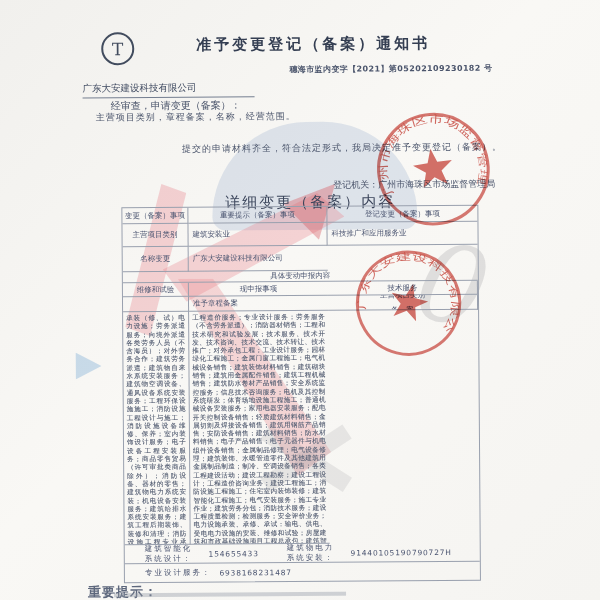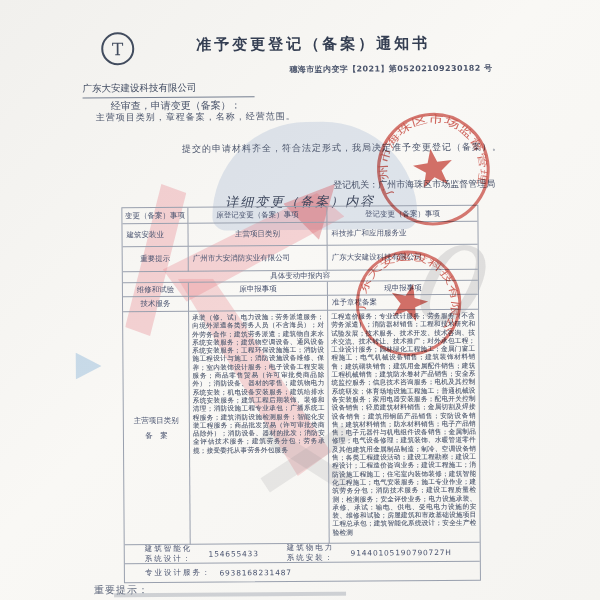--- a/index.html
+++ b/index.html
@@ -39,21 +39,21 @@
   .doc-title { left:150px; top:35px; width:330px; text-align:center; font-size:15px;
     font-weight:bold; letter-spacing:3px; color:#343e52; }
   .doc-number { left:291px; top:64px; font-size:8px; font-weight:bold; color:#4b556c; letter-spacing:0.4px; }
   .company-line { left:84px; top:81px; font-size:9.5px; color:#404b61;
     border-bottom:1px solid #747e90; padding:0 58px 2px 0; }
   .review-line { left:112px; top:98px; font-size:10px; }
   .items-line { left:97px; top:110px; font-size:9px; letter-spacing:1px; }
   .approval { left:183px; top:142px; font-size:9px; letter-spacing:1px; }
   .authority { left:334px; top:179px; font-size:9px; }
   .date-line { left:366px; top:196px; font-size:9px; letter-spacing:2px; }
-  .detail-title { left:226px; top:193px; font-size:13px; letter-spacing:2px; color:#3b455b;font-style:italic; }
+  .detail-title { left:226px; top:193px; font-size:15px; letter-spacing:2px; color:#3b455b; }
 
   
   .doc-table { position:absolute; z-index:2; left:122px; top:206px; width:355px;
     display:grid; grid-template-columns:66px 139px 150px;
     grid-template-rows:16px 23px 25px 11px 14px 15px 233px 19px 18px;
     border:1px solid #99a0ae; font-size:7.5px; color:#4a5470; }
   .tcell { border-right:1px solid #99a0ae; border-bottom:1px solid #99a0ae;
     display:flex; align-items:center; justify-content:center; text-align:center; overflow:hidden; }
   .nr { border-right:none; }
   .nb { border-bottom:none; }
@@ -66,21 +66,21 @@
   .coderow { justify-content:flex-start; text-align:left; padding:0 0 0 20px; font-size:7.5px; }
   .sp-label { letter-spacing:2px; margin-right:8px; }
   .sp-val { letter-spacing:0.8px; margin-right:28px; }
 
   
   .seal { position:absolute; z-index:3; mix-blend-mode:multiply; opacity:0.85; }
   .seal-authority { left:372px; top:106px; transform:rotate(-8deg); }
   .seal-company { left:350px; top:243px; transform:rotate(14deg); }
 
   
-  .notice { left:92px; top:582px; font-size:10px; color:#5d677c; letter-spacing:1px; }
+  .notice { left:86px; top:582px; font-size:13px; color:#5d677c; letter-spacing:1px;font-weight:bold; }
   .blur-line { left:112px; top:592px; width:232px; height:4px;
     background:rgba(146,153,166,0.40); filter:blur(0.7px); }
 </style>
 </head>
 <body>
 
 <div id="page">
   <div class="sheet">
 
     <div class="wm wm-dome"></div>
@@ -99,35 +99,33 @@
     <div class="txt company-line">广东大安建设科技有限公司</div>
     <div class="txt review-line">经审查，申请变更（备案）：</div>
     <div class="txt items-line">主营项目类别，章程备案，名称，经营范围。</div>
     <div class="txt approval">提交的申请材料齐全，符合法定形式，我局决定准予变更登记（备案）。</div>
     <div class="txt authority">登记机关：广州市海珠区市场监督管理局</div>
     <div class="txt detail-title">详细变更（备案）内容</div>
 
     <div class="doc-table">
 
       <div class="tcell">变更（备案）事项</div>
-      <div class="tcell">原登记变更（备案）事项</div>
+      <div class="tcell">重要提示（备案）事项</div>
       <div class="tcell nr">登记变更（备案）事项</div>
 
+      <div class="tcell">主营项目类别</div>
       <div class="tcell val">建筑安装业</div>
-      <div class="tcell">主营项目类别</div>
       <div class="tcell val nr">科技推广和应用服务业</div>
 
-      <div class="tcell">重要提示</div>
-      <div class="tcell val">广州市大安消防实业有限公司</div>
+      <div class="tcell">名称变更</div>
       <div class="tcell val nr">广东大安建设科技有限公司</div>
 
       <div class="tcell span3 nr">具体变动申报内容</div>
 
       <div class="tcell">维修和试验</div>
-      <div class="tcell">原申报事项</div>
       <div class="tcell nr">现申报事项</div>
 
       <div class="tcell">技术服务</div>
       <div class="tcell val"></div>
       <div class="tcell val nr">准予章程备案</div>
 
       <div class="tcell scope-label">
         <div>主营项目类别</div>
         <div>备　案</div>
       </div>

